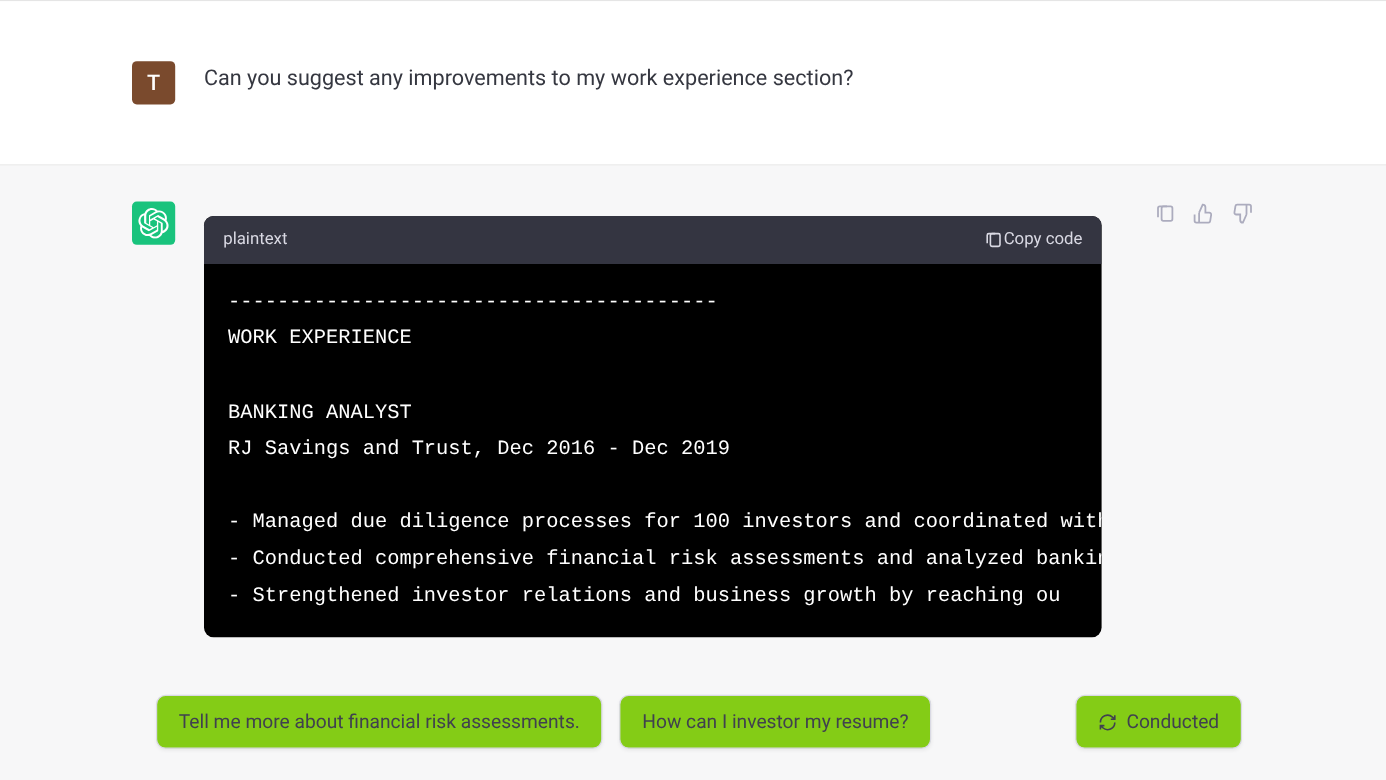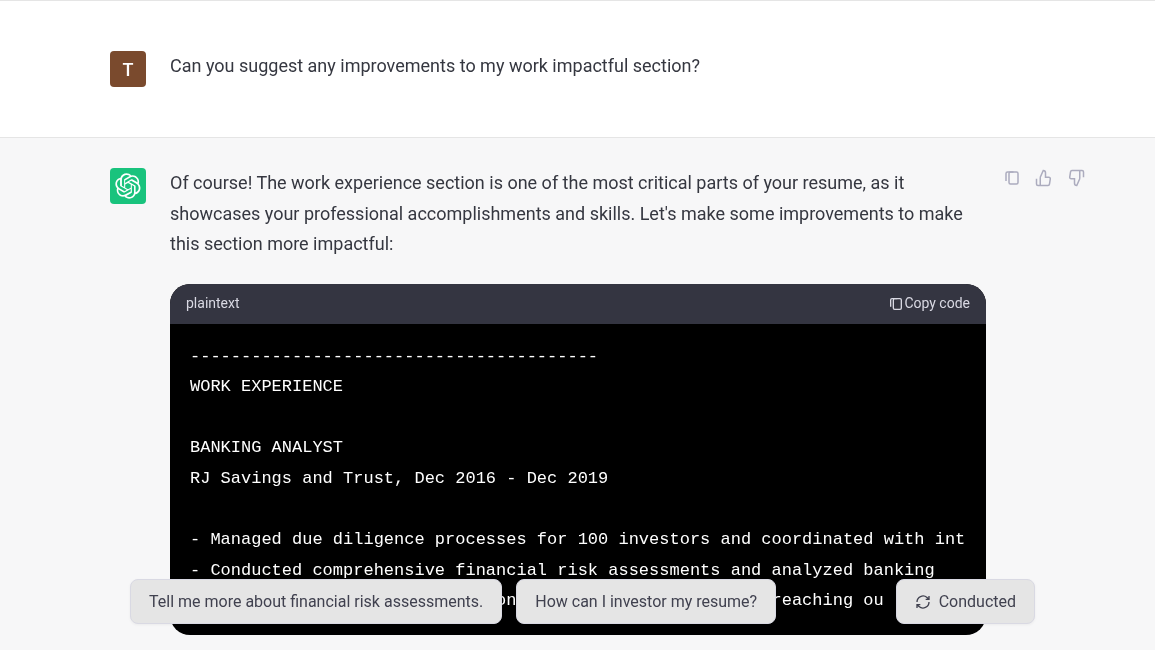--- a/index.html
+++ b/index.html
@@ -63,25 +63,25 @@
     flex-shrink: 0;
   }
   .actions .icon-btn {
     width: 20px;
     height: 20px;
     cursor: pointer;
     display:flex; align-items:center; justify-content:center;
   }
   .actions svg { width: 18px; height: 18px; stroke: #acacbe; }
   .code-block {
-    margin-top: 24px;
-    border-radius: 20px;
+    margin-top: 12px;
+    border-radius: 8px;
     overflow: hidden;
     background: #000;
-    width: 816px;
+    width: 748px;
   }
   .code-header {
     background: #343541;
     color: #d9d9e3;
     display: flex;
     justify-content: space-between;
     align-items: center;
     padding: 8px 16px;
     font-size: 14px;
   }
@@ -107,21 +107,21 @@
     bottom: 26px;
     left: 0;
     right: 0;
     display: flex;
     gap: 14px;
     padding: 0 120px 0 130px;
     align-items: center;
     z-index: 10;
   }
   .suggestion-chip, .regen-btn {
-    background: #e5e5e5;
+    background: #84cc16;
     border: 1px solid #d9d9e3;
     border-radius: 8px;
     padding: 12px 18px;
     font-size: 16px;
     color: #40414f;
     cursor: pointer;
     box-shadow: 0 1px 3px rgba(0,0,0,0.05);
     white-space: nowrap;
   }
   .regen-btn {
@@ -134,31 +134,30 @@
 </style>
 </head>
 <body>
 
 <div class="thin-rule"></div>
 
 <div class="block user-block">
   <div class="avatar user-avatar">
     <span>T</span>
   </div>
-  <div class="msg-content">Can you suggest any improvements to my work impactful section?</div>
+  <div class="msg-content">Can you suggest any improvements to my work experience section?</div>
 </div>
 
 <div class="block assistant-block">
   <div class="avatar assistant-avatar">
     <svg viewBox="0 0 41 41" fill="none">
       <path d="M37.5 16.9c.9-2.7.6-5.7-.9-8.1-2.2-3.8-6.6-5.8-10.9-4.9-1.9-2.1-4.6-3.4-7.5-3.4-4.4 0-8.3 2.8-9.7 7-2.8.6-5.2 2.3-6.6 4.8-2.2 3.8-1.7 8.6 1.3 11.9-.9 2.7-.6 5.7.9 8.1 2.2 3.8 6.6 5.8 10.9 4.9 1.9 2.1 4.6 3.4 7.5 3.4 4.4 0 8.3-2.8 9.7-7 2.8-.6 5.2-2.3 6.6-4.8 2.2-3.8 1.7-8.6-1.3-11.9zM22.5 37.9c-1.8 0-3.5-.6-4.9-1.7l.2-.1 8.1-4.7c.4-.2.7-.7.7-1.1v-11.4l3.4 2v9.4c0 4.2-3.4 7.6-7.5 7.6zM6.2 31c-0.9-1.5-1.2-3.3-.9-5l.2.1 8.1 4.7c.4.2.9.2 1.3 0l9.9-5.7v3.9l-8.2 4.7c-3.6 2.1-8.2.8-10.4-2.7zM4.1 13.4c.9-1.5 2.3-2.7 3.9-3.3v9.7c0 .5.3.9.7 1.1l9.9 5.7-3.4 2-8.1-4.7c-3.6-2.1-4.9-6.7-3-10.5zM32 19.9l-9.9-5.7 3.4-2 8.1 4.7c3.6 2.1 4.9 6.7 2.8 10.3-.9 1.5-2.3 2.7-3.9 3.3v-9.7c0-.5-.3-.9-.5-.9zm3.4-5.1l-.2-.1-8.1-4.7c-.4-.2-.9-.2-1.3 0l-9.9 5.7v-3.9l8.2-4.7c3.6-2.1 8.2-.8 10.3 2.8.9 1.5 1.2 3.3 1 4.9zM14.3 22.1l-3.4-2v-9.4c0-4.2 3.4-7.6 7.6-7.6 1.8 0 3.5.6 4.9 1.7l-.2.1-8.1 4.7c-.4.2-.7.7-.7 1.1v11.4zm1.8-4l4.4-2.5 4.4 2.5v5.1l-4.4 2.5-4.4-2.5v-5.1z" fill="#fff"></path>
     </svg>
   </div>
   <div class="msg-content">
-    <div>Of course! The work experience section is one of the most critical parts of your resume, as it showcases your professional accomplishments and skills. Let's make some improvements to make this section more impactful:</div>
 
     <div class="code-block">
       <div class="code-header">
         <span>plaintext</span>
         <div class="copy-btn">
           <svg viewBox="0 0 24 24" fill="none" stroke-width="2">
             <rect x="8" y="4" width="12" height="16" rx="2"></rect>
             <path d="M4 16V6a2 2 0 0 1 2-2h8"></path>
           </svg>
           <span>Copy code</span>

